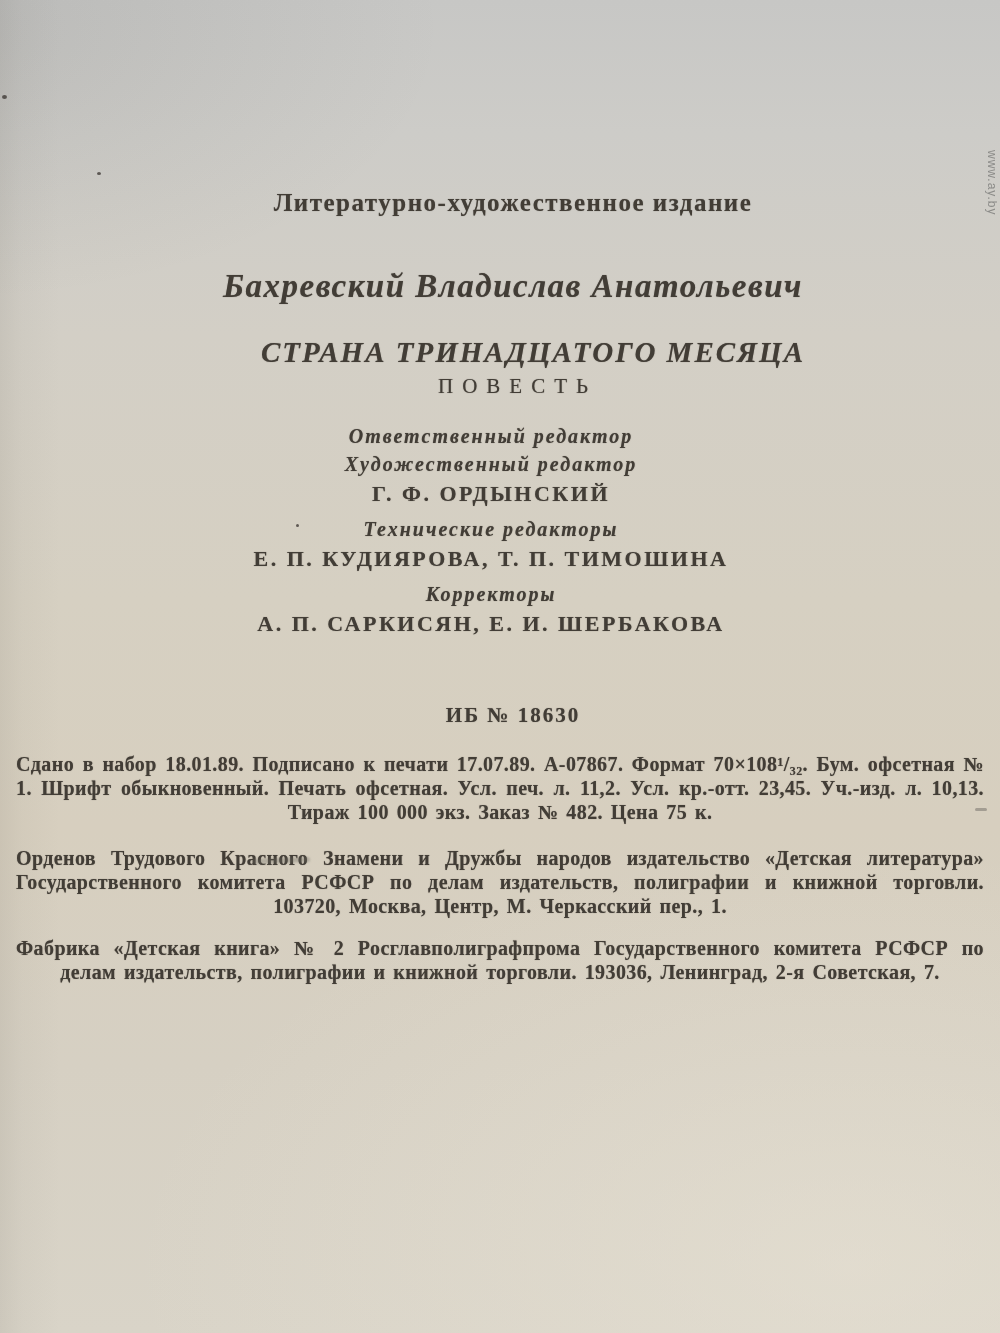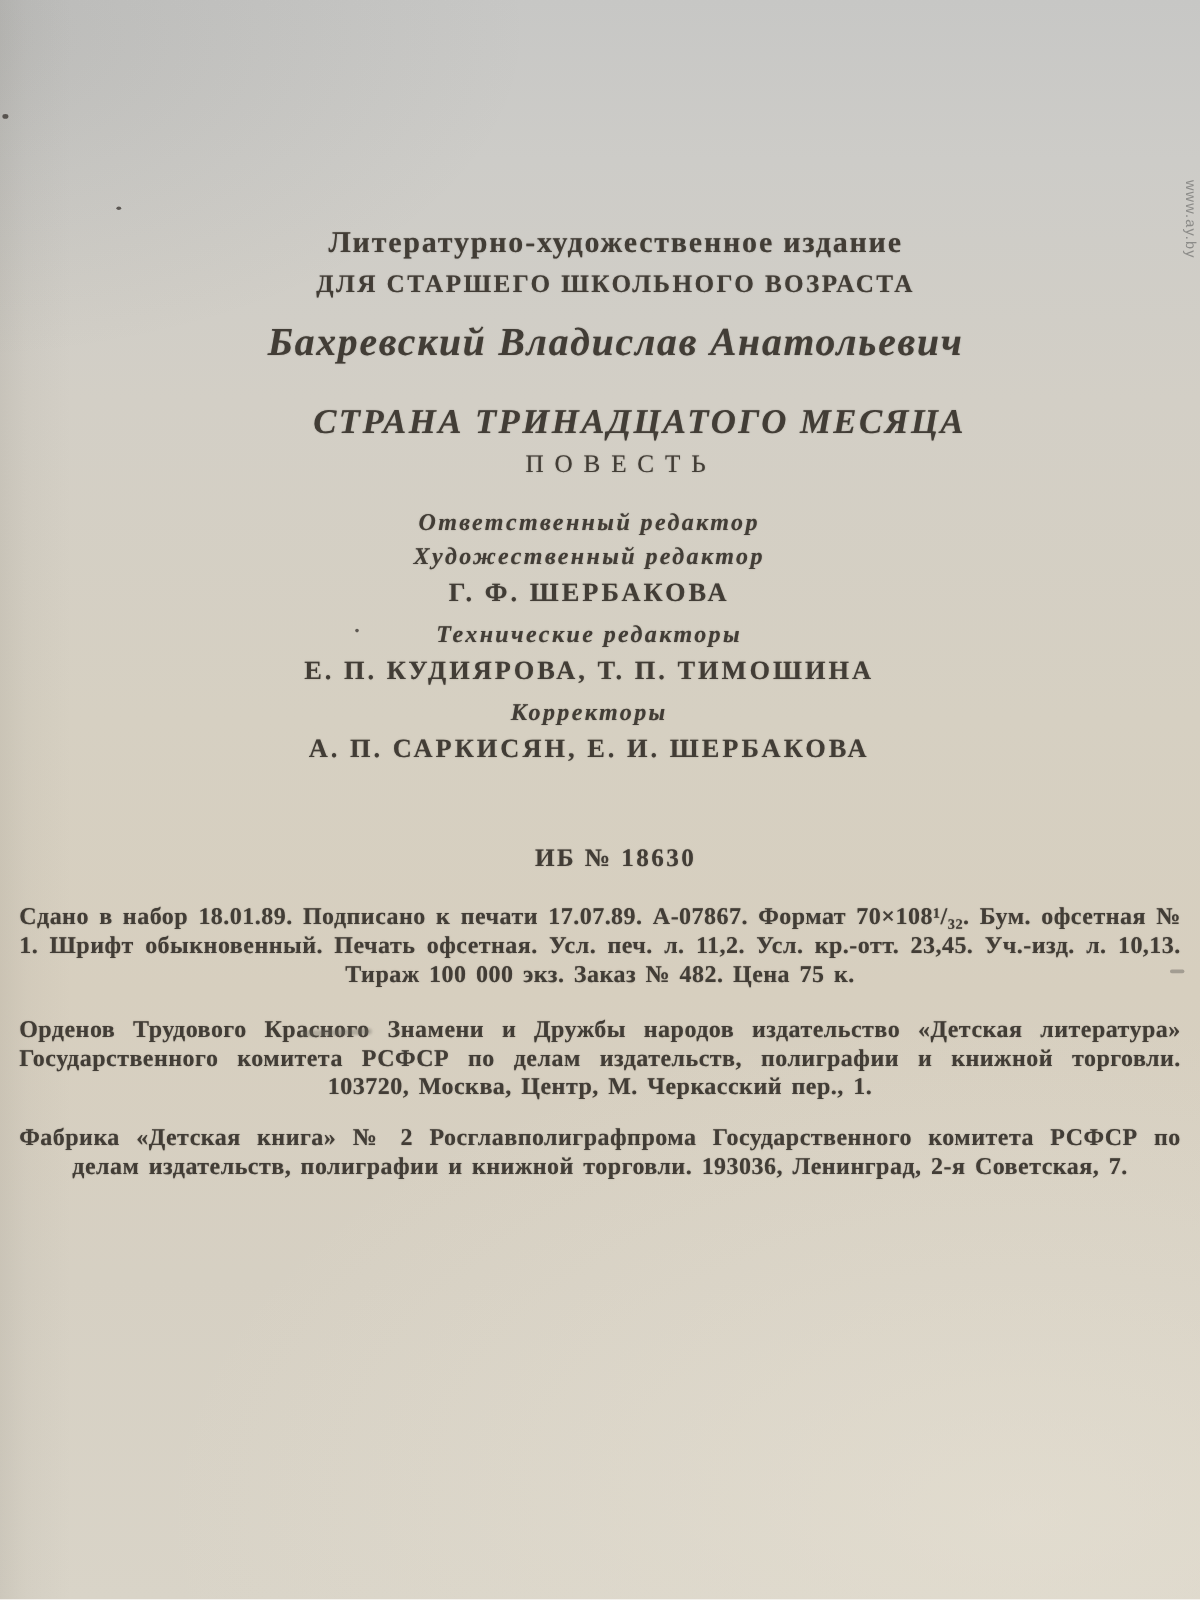--- a/index.html
+++ b/index.html
@@ -69,29 +69,28 @@
     position: absolute; left: 975px; top: 808px; width: 12px; height: 3px;
     background: rgba(100,96,90,0.45); border-radius: 2px; filter: blur(0.5px);
   }
 </style>
 </head>
 <body>
 
 <div class="photo">
 
   <div class="centerline ink edition-type">Литературно-художественное издание</div>
-  <div class="centerline ink audience">ДЛЯ СТАРШЕГО ШКОЛЬНОГО ВОЗРАСТА</div>
   <div class="centerline ink author">Бахревский Владислав Анатольевич</div>
   <div class="centerline ink booktitle">СТРАНА ТРИНАДЦАТОГО МЕСЯЦА</div>
   <div class="centerline ink subtitle">ПОВЕСТЬ</div>
 
   <div class="staff ink">
     <div class="role">Ответственный редактор</div>
     <div class="role">Художественный редактор</div>
-    <div class="name">Г. Ф. ШЕРБАКОВА</div>
+    <div class="name">Г. Ф. ОРДЫНСКИЙ</div>
     <div class="role">Технические редакторы</div>
     <div class="name">Е. П. КУДИЯРОВА, Т. П. ТИМОШИНА</div>
     <div class="role">Корректоры</div>
     <div class="name">А. П. САРКИСЯН, Е. И. ШЕРБАКОВА</div>
   </div>
 
   <div class="centerline ink ib">ИБ № 18630</div>
 
   <div class="imprint imprint-1 ink">Сдано в набор 18.01.89. Подписано к печати 17.07.89. А-07867. Формат 70×108¹/₃₂. Бум. офсетная № 1. Шрифт обыкновенный. Печать офсетная. Усл. печ. л. 11,2. Усл. кр.-отт. 23,45. Уч.-изд. л. 10,13. Тираж 100 000 экз. Заказ № 482. Цена 75 к.</div>
   <div class="imprint imprint-2 ink">Орденов Трудового Красного Знамени и Дружбы народов издательство «Детская литература» Государственного комитета РСФСР по делам издательств, полиграфии и книжной торговли. 103720, Москва, Центр, М. Черкасский пер., 1.</div>

